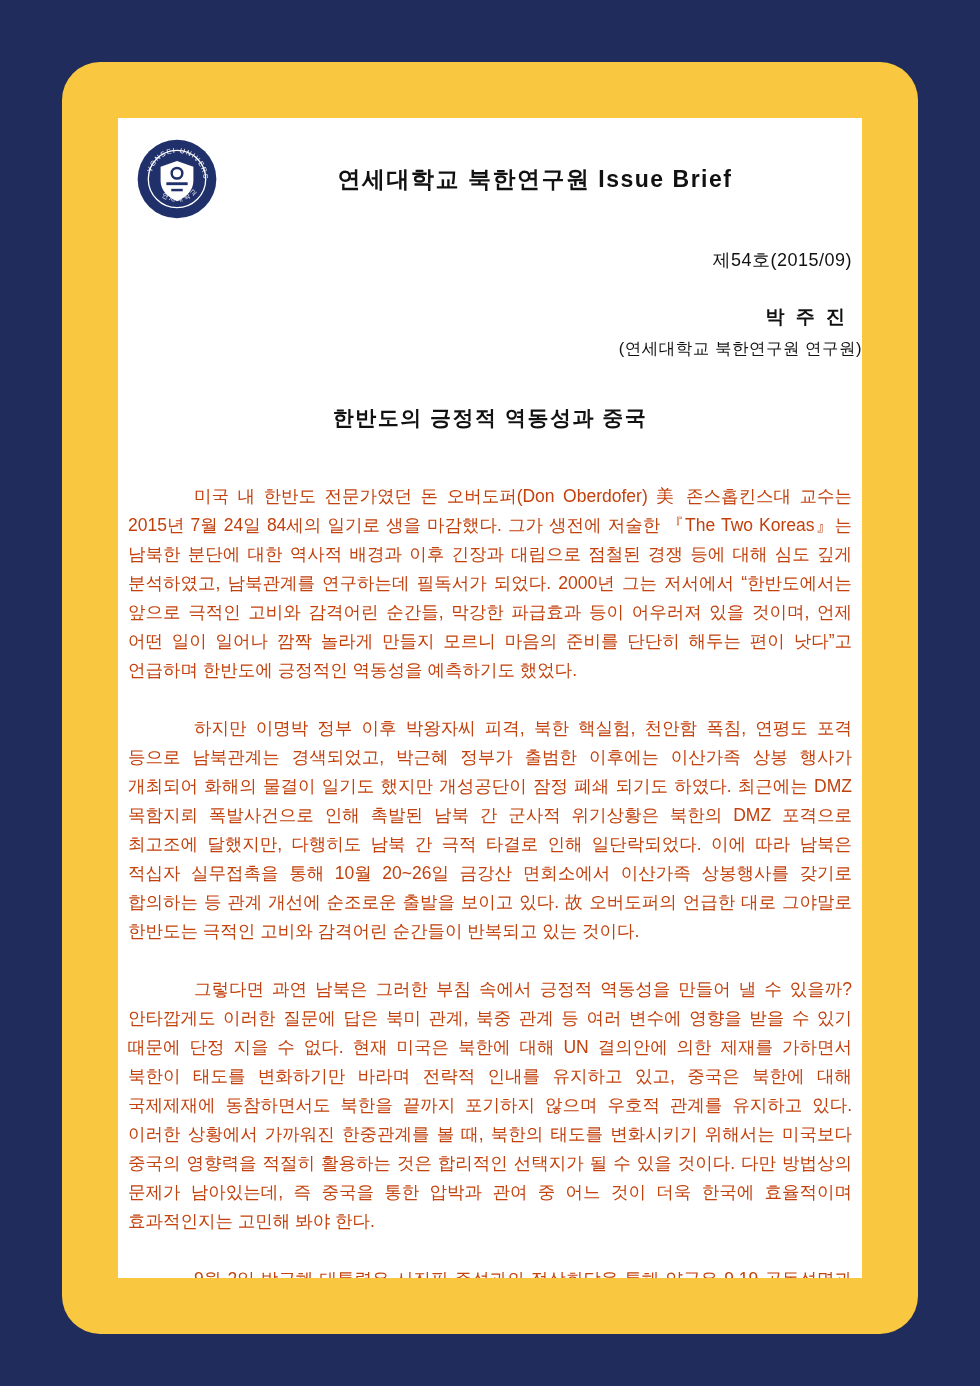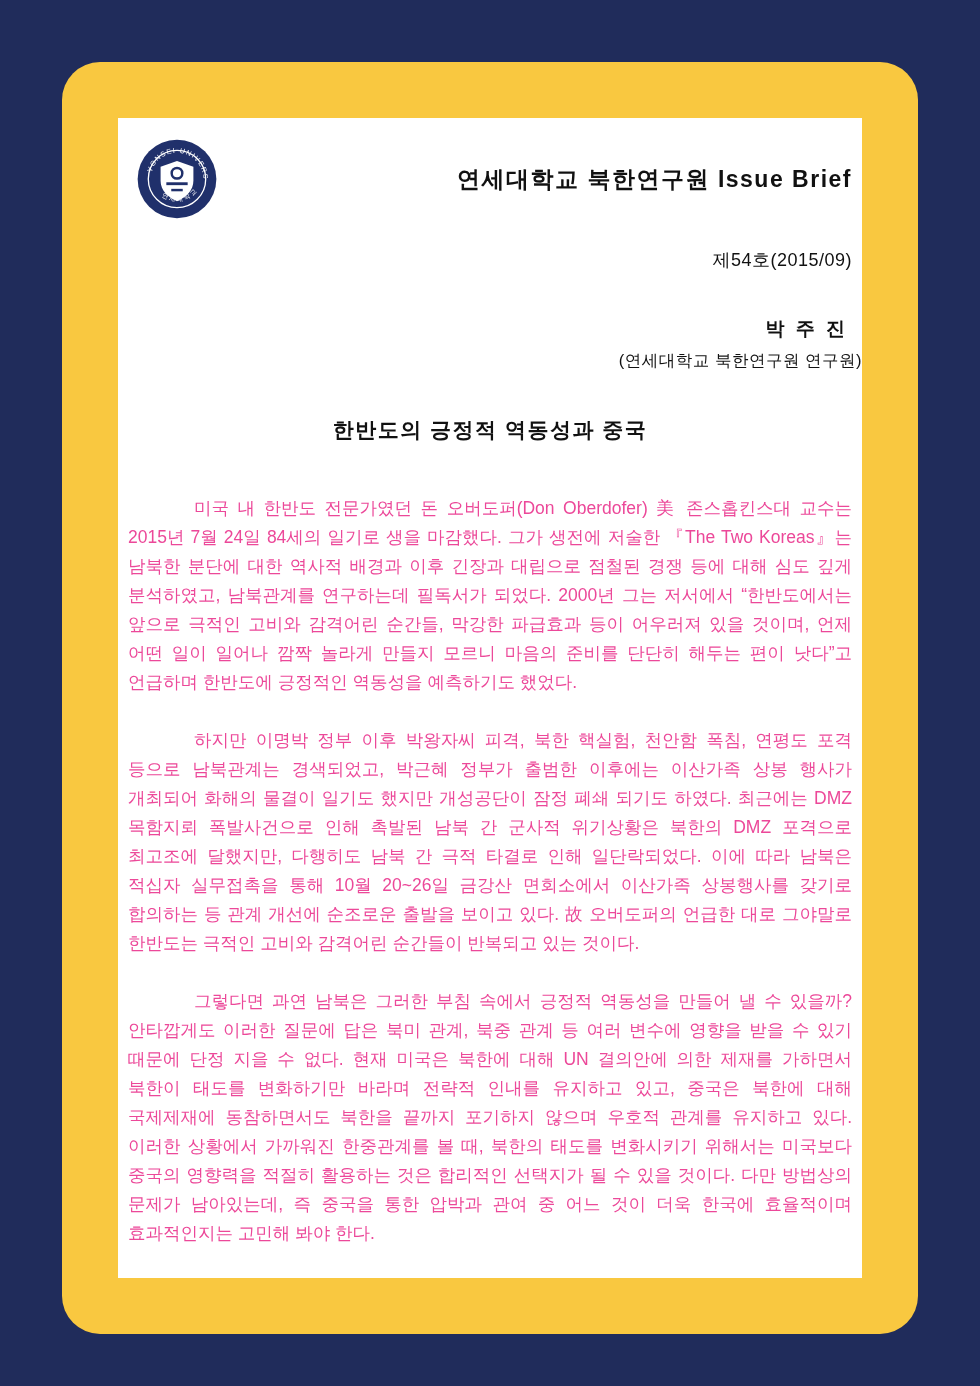--- a/index.html
+++ b/index.html
@@ -38,38 +38,38 @@
     padding: 20px 10px 0 18px;
   }
   .logo {
     width: 82px;
     height: 82px;
     flex: 0 0 82px;
   }
   .doc-title {
     flex: 1;
     margin: 0;
-    text-align: right;
+    text-align: center;
     font-size: 23px;
     font-weight: bold;
     color: #111111;
     letter-spacing: 1.5px;
   }
   .issue-no {
     text-align: right;
     padding-right: 10px;
     margin-top: 28px;
     font-size: 18px;
     color: #111111;
     letter-spacing: 0.5px;
   }
   .author {
     text-align: right;
     padding-right: 14px;
-    margin-top: 44px;
+    margin-top: 32px;
     font-size: 19px;
     font-weight: bold;
     color: #111111;
     letter-spacing: 3px;
   }
   .affiliation {
     text-align: right;
     margin-top: 8px;
     font-size: 16.5px;
     color: #111111;
@@ -86,21 +86,21 @@
   .body-text {
     padding: 0 10px;
     margin-top: 50px;
   }
   .body-para {
     margin: 0 0 29px 0;
     font-size: 17.5px;
     line-height: 29px;
     text-align: justify;
     text-indent: 66px;
-    color: #ec4899;
+    color: #c2410c;
     word-break: keep-all;
   }
 </style>
 </head>
 <body>
 
 <div class="canvas">
   <div class="frame">
     <div class="page">
 

